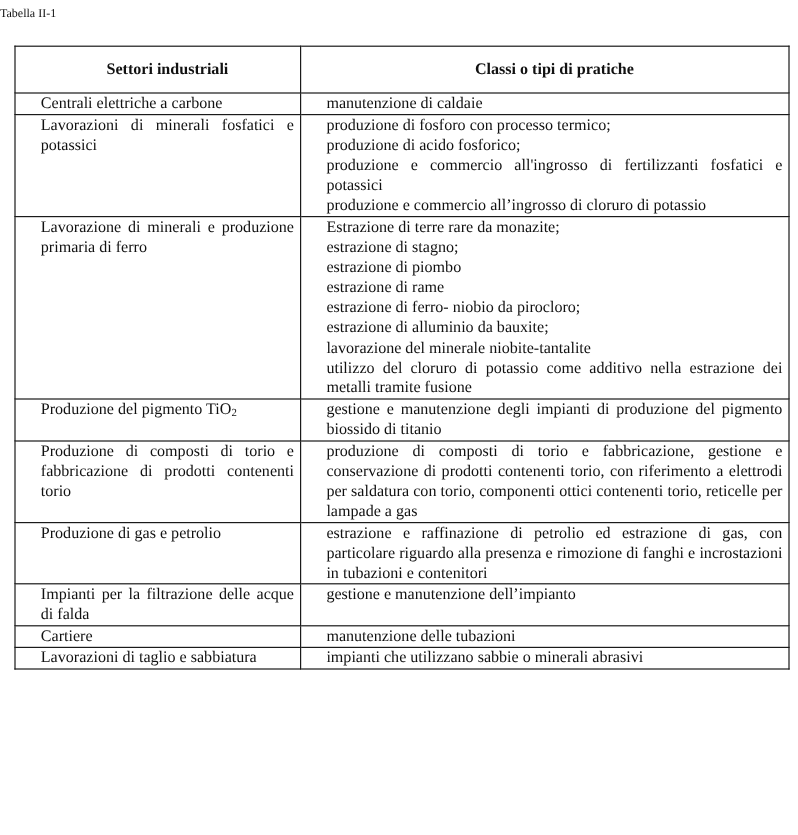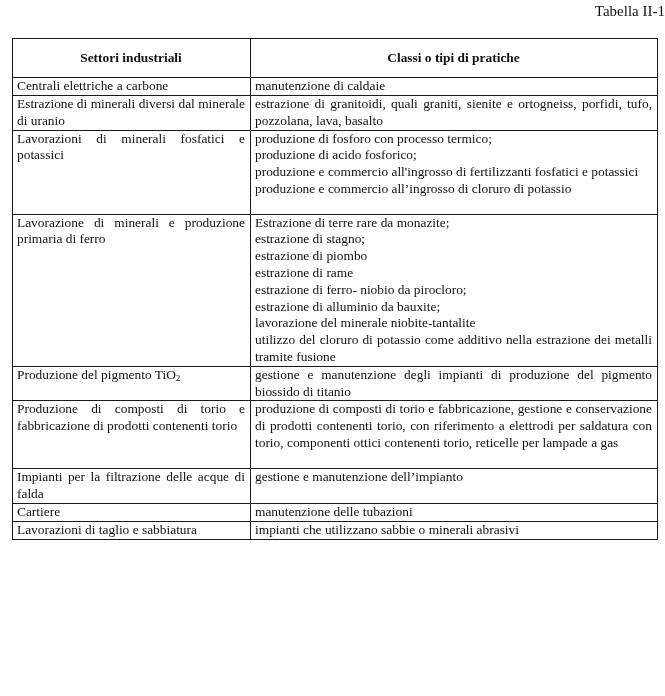--- a/index.html
+++ b/index.html
@@ -13,41 +13,41 @@
       position: relative;
       overflow: hidden;
       font-family: "Liberation Serif", "DejaVu Serif", serif;
       color: #111111;
     }
     .doc-title {
       position: absolute;
       top: 3px;
       left: 0;
       width: 665px;
-      text-align: right;
-      font-size: 15px;
+      text-align: left;
+      font-size: 10px;
       line-height: 17px;
     }
     table.data-table {
       position: absolute;
       top: 38px;
       left: 12px;
       width: 645px;
       border-collapse: collapse;
       table-layout: fixed;
       font-size: 13.4px;
       line-height: 16.8px;
     }
     table.data-table col.c1 { width: 238px; }
     table.data-table col.c2 { width: 407px; }
     table.data-table th,
     table.data-table td {
       border: 1px solid #1a1a1a;
       vertical-align: top;
-      padding: 0 5px 0 4px;
+      padding: 0 5px 0 21px;
       text-align: justify;
       text-align-last: left;
     }
     table.data-table th {
       font-weight: bold;
       text-align: center;
       text-align-last: center;
       vertical-align: middle;
       height: 38px;
       font-size: 13.4px;
@@ -79,26 +79,20 @@
   </thead>
   <tbody>
 
     <tr style="height:18px">
       <td>Centrali elettriche a carbone</td>
       <td>
         <span class="line">manutenzione di caldaie</span>
       </td>
     </tr>
 
-    <tr style="height:33px">
-      <td>Estrazione di minerali diversi dal minerale di uranio</td>
-      <td>
-        <span class="line">estrazione di granitoidi, quali graniti, sienite e ortogneiss, porfidi, tufo, pozzolana, lava, basalto</span>
-      </td>
-    </tr>
 
 
     <tr style="height:84px">
       <td>Lavorazioni di minerali fosfatici e potassici</td>
       <td>
         <span class="line">produzione di fosforo con processo termico;</span>
         <span class="line">produzione di acido fosforico;</span>
         <span class="line">produzione e commercio all'ingrosso di fertilizzanti fosfatici e potassici</span>
         <span class="line">produzione e commercio all’ingrosso di cloruro di potassio</span>
       </td>
@@ -127,20 +121,26 @@
 
 
     <tr style="height:68px">
       <td>Produzione di composti di torio e fabbricazione di prodotti contenenti torio</td>
       <td>
         <span class="line">produzione di composti di torio e fabbricazione, gestione e conservazione  di prodotti contenenti torio, con riferimento a elettrodi per saldatura con torio, componenti ottici contenenti torio, reticelle per lampade a gas</span>
       </td>
     </tr>
 
 
+    <tr style="height:51px">
+      <td>Produzione di gas e petrolio</td>
+      <td>
+        <span class="line">estrazione e raffinazione di petrolio ed estrazione di gas, con particolare riguardo alla presenza e rimozione di fanghi e incrostazioni in tubazioni e contenitori</span>
+      </td>
+    </tr>
 
     <tr style="height:34px">
       <td>Impianti per la filtrazione delle acque di  falda</td>
       <td>
         <span class="line">gestione e manutenzione dell’impianto</span>
       </td>
     </tr>
 
     <tr style="height:18px">
       <td>Cartiere</td>

